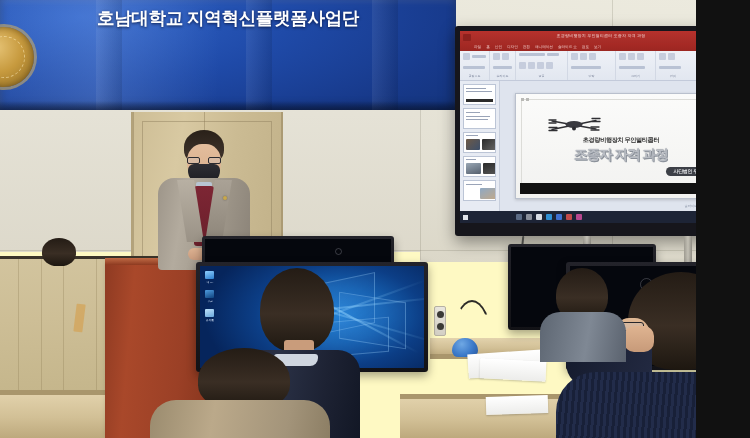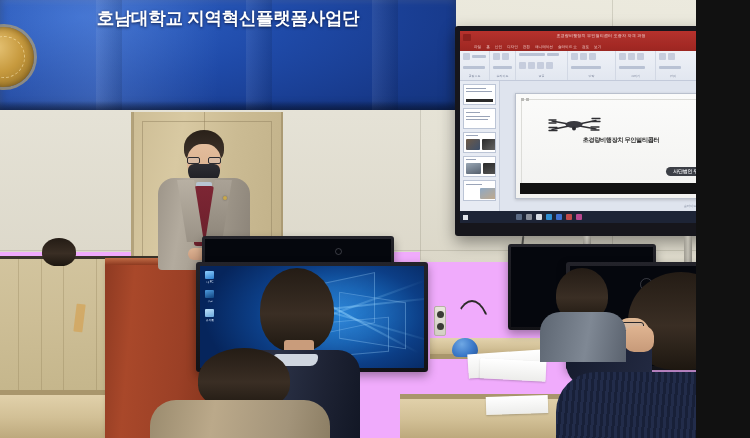--- a/index.html
+++ b/index.html
@@ -1,21 +1,21 @@
 <!DOCTYPE html>
 <html lang="ko"><head>
 <meta charset="utf-8">
 <title>Drone Pilot Training Classroom Photo</title>
 <style>
   html,body{margin:0;padding:0;background:#111;}
   *{box-sizing:border-box;}
   #scene{
     position:relative;width:696px;height:438px;overflow:hidden;
-    font-family:Liberation Sans, sans-serif;
-    background:#f0abfc;
+    font-family:Liberation Serif, serif;
+    background:#fef9c3;
   }
 
   
   .wall-upper{
     position:absolute;left:0;top:0;width:750px;height:252px;
     background:linear-gradient(180deg,#e9e7dc 0%,#e5e2d6 45%,#ddd9cb 100%);
   }
   .wall-right{
     position:absolute;left:420px;top:0;width:330px;height:262px;
     background:linear-gradient(185deg,#eceade 0%,#e4e1d4 60%,#dbd7c8 100%);
@@ -574,20 +574,21 @@
               <line x1="10" y1="33" x2="26" y2="33"></line>
               <line x1="94" y1="26" x2="110" y2="26"></line>
               <line x1="94" y1="32" x2="110" y2="32"></line>
             </g>
             <ellipse cx="60" cy="21" rx="17" ry="7" fill="#3a3a40"></ellipse>
             <circle cx="60" cy="29" r="4" fill="#2b2b30"></circle>
           </svg>
 
           <div class="slide-quote">”</div>
           <div class="slide-t1">초경량비행장치 무인멀티콥터</div>
+          <div class="slide-t2">조종자 자격 과정</div>
           <div class="slide-badge">사단법인 우리</div>
           <div class="slide-blackbar"></div>
         </div>
       </div>
 
       <div class="ppt-statusnote">슬라이드 1/24   한국어   디스플레이 설정</div>
 
       <div class="taskbar">
         <div class="tb-start">
             <i></i>

